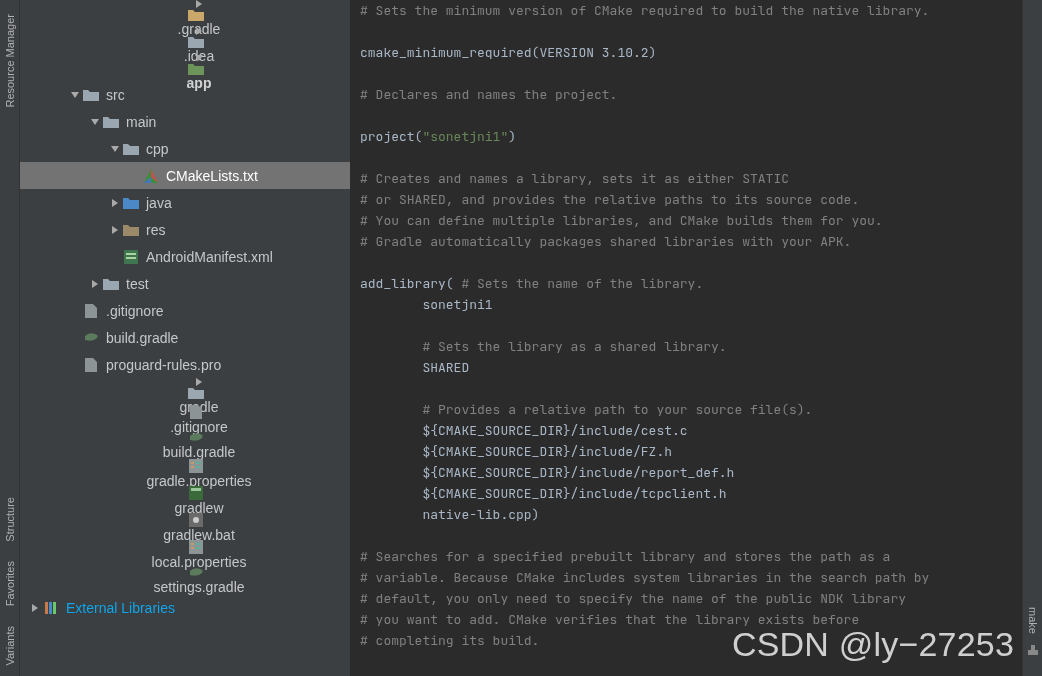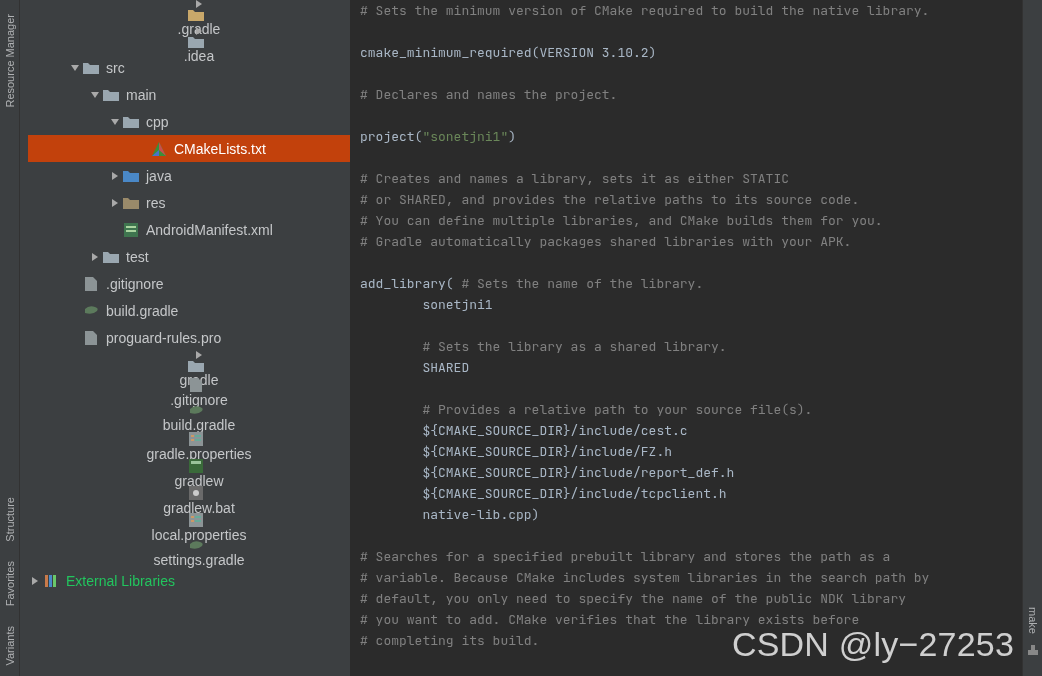--- a/index.html
+++ b/index.html
@@ -67,23 +67,22 @@
 
   .tree { padding-top: 0px; }
   .tree-row {
     display: flex;
     align-items: center;
     height: 27px;
     cursor: pointer;
     white-space: nowrap;
   }
   .tree-row.selected {
-    background: #c2410c;
+    background: #737373;
     color: #ffffff;
-    margin-left: 8px;
   }
   .tree-row.selected .label { color: #ffffff; }
 
   .indent-0 { padding-left: 8px; }
   .indent-1 { padding-left: 28px; flex-direction: column; }
   .indent-2 { padding-left: 48px; }
   .indent-3 { padding-left: 68px; }
   .indent-4 { padding-left: 88px; }
   .indent-5 { padding-left: 108px; }
 
@@ -103,21 +102,21 @@
     margin-right: 6px;
     display: inline-flex;
     align-items: center;
     justify-content: center;
   }
   .folder-icon { color: #9aa7b0; }
   .folder-icon.yellow { color: #c9a86a; }
   .folder-icon.blue { color: #4a88c7; }
   .label { color: #c5c7c9; font-size: 14px; }
   .label.bold { font-weight: 600; color: #d0d2d4; }
-  .label.lib { color: #22c55e; text-align: center; }
+  .label.lib { color: #0ea5e9; text-align: center; }
 
   .editor {
     flex: 1;
     background: #2b2b2b;
     display: flex;
     height: 100%;
   }
   .editor-content {
     flex: 1;
     padding: 0 10px 0 10px;
@@ -206,20 +205,33 @@
           </svg>
         </span>
       <span class="icon folder-icon">
           <svg class="svg-folder" width="16" height="13" viewBox="0 0 16 13">
             <path d="M0 2 h5 l2 2 h9 v9 h-16 z"></path>
           </svg>
         </span>
       <span class="label">.idea</span>
     </div>
 
+    <div class="tree-row indent-1">
+      <span class="arrow">
+          <svg width="8" height="8">
+            <path d="M0 1 L8 1 L4 7 Z" fill="#a9a9a9"></path>
+          </svg>
+        </span>
+      <span class="icon folder-icon" style="color:#6e9559">
+          <svg class="svg-folder" width="16" height="13" viewBox="0 0 16 13">
+            <path d="M0 2 h5 l2 2 h9 v9 h-16 z"></path>
+          </svg>
+        </span>
+      <span class="label bold">app</span>
+    </div>
 
 
     <div class="tree-row indent-2">
       <span class="arrow">
           <svg width="8" height="8">
             <path d="M0 1 L8 1 L4 7 Z" fill="#a9a9a9"></path>
           </svg>
         </span>
       <span class="icon folder-icon">
           <svg class="svg-folder" width="16" height="13" viewBox="0 0 16 13">

